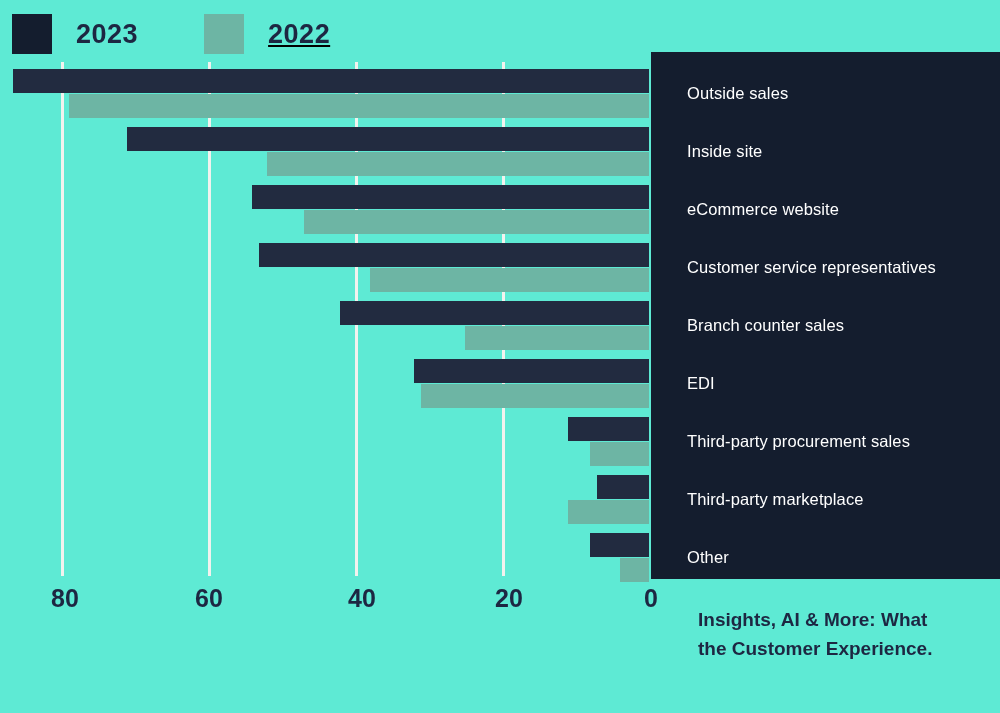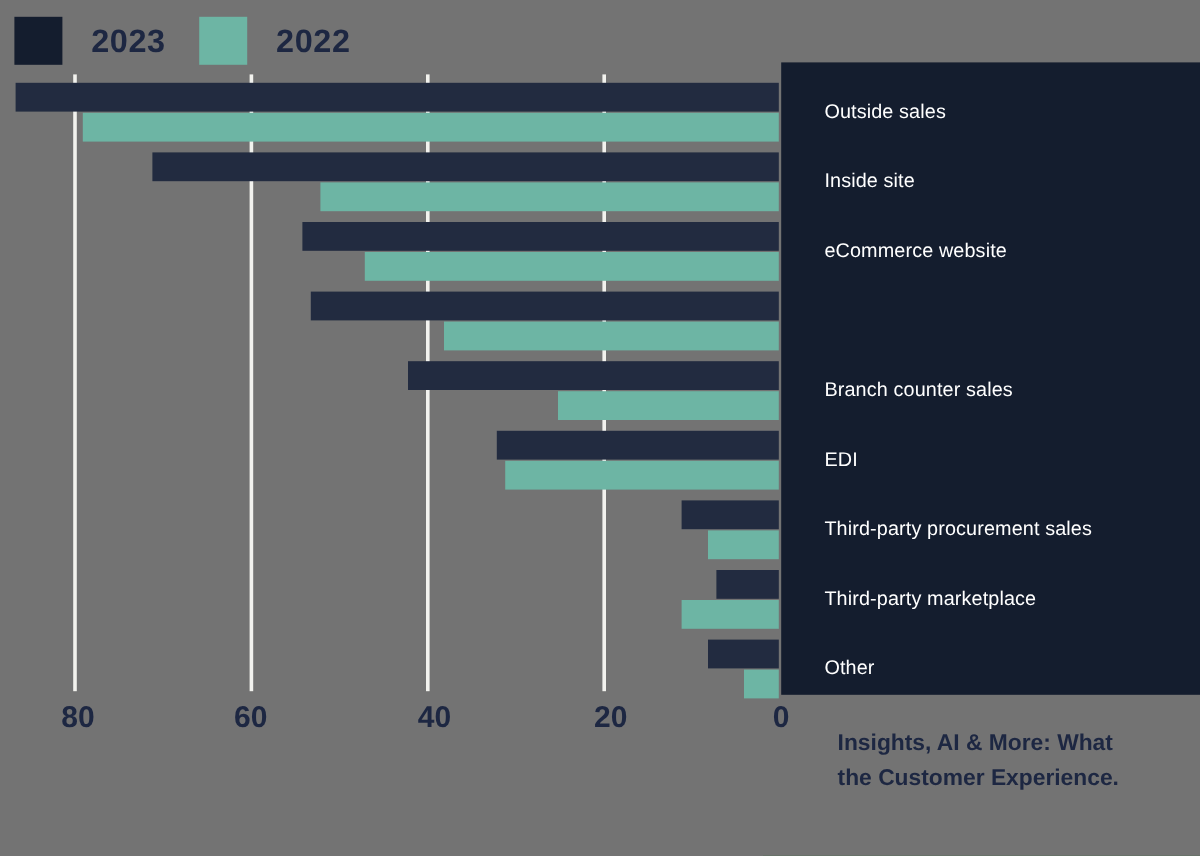--- a/index.html
+++ b/index.html
@@ -11,39 +11,39 @@
     height: 713px;
     overflow: hidden;
     background: #48724d;
     font-family: "Liberation Sans", sans-serif;
     position: relative;
   }
 
   #chart-root {
     position: absolute;
     inset: 0;
-    background: #737373;
+    background: #5eead4;
   }
 
   
   .legend {
     position: absolute;
     left: 12px;
     top: 14px;
     height: 40px;
     display: flex;
     align-items: center;
     gap: 0;
     z-index: 6;
   }
   .legend-entry {
     display: flex;
     align-items: center;
   }
-  .legend-entry + .legend-entry { margin-left: 28px; }
+  .legend-entry + .legend-entry { margin-left: 66px; text-decoration: underline; }
   .legend-swatch {
     width: 40px;
     height: 40px;
     display: block;
   }
   .legend-label {
     margin-left: 24px;
     font-size: 27px;
     font-weight: bold;
     color: #1d2742;
@@ -221,20 +221,21 @@
         <div class="bar y2022" style="left:620px;width:29px"></div>
       </div>
 
     </div>
   </div>
 
   <div class="label-panel">
     <div class="panel-label" style="top: 33px;">Outside sales</div>
     <div class="panel-label" style="top: 91px;">Inside site</div>
     <div class="panel-label" style="top: 149px;">eCommerce website</div>
+    <div class="panel-label" style="top: 207px;">Customer service representatives</div>
     <div class="panel-label" style="top: 265px;">Branch counter sales</div>
     <div class="panel-label" style="top: 323px;">EDI</div>
     <div class="panel-label" style="top: 381px;">Third-party procurement sales</div>
     <div class="panel-label" style="top: 439px;">Third-party marketplace</div>
     <div class="panel-label" style="top: 497px;">Other</div>
   </div>
 
   <div class="axis">
     <div class="tick-label" style="left:65px">80</div>
     <div class="tick-label" style="left:209px">60</div>

